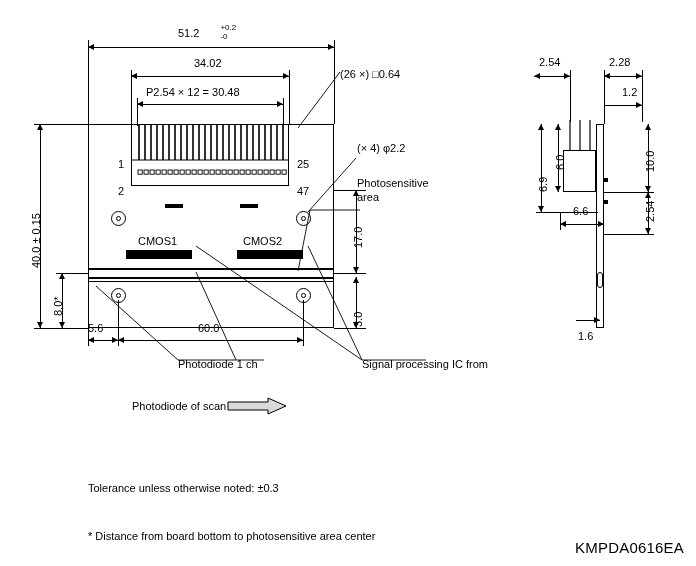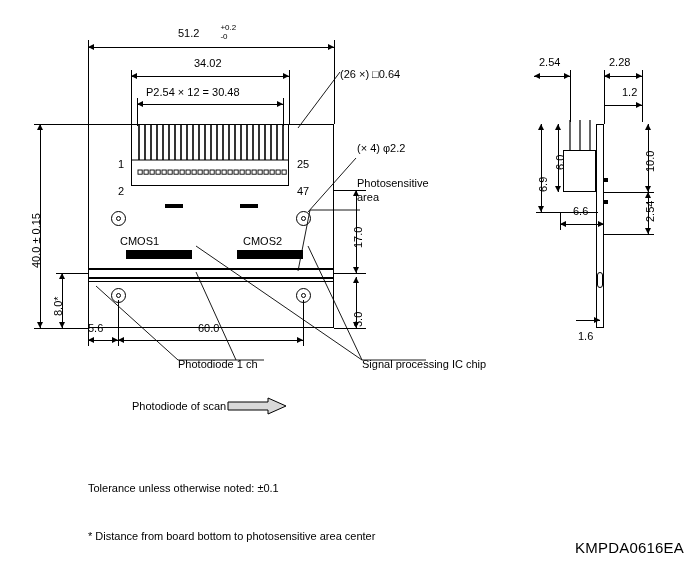--- a/index.html
+++ b/index.html
@@ -111,21 +111,21 @@
     </div>
   <div class="circ" style="left:111px;top:288px;width:15px;height:15px;">
       <div class="dot"></div>
     </div>
   <div class="circ" style="left:296px;top:288px;width:15px;height:15px;">
       <div class="dot"></div>
     </div>
 
   <div class="filled" style="left:126px;top:250px;width:66px;height:9px;"></div>
   <div class="filled" style="left:237px;top:250px;width:66px;height:9px;"></div>
-  <div class="lbl" style="left:120px;top:235px;">CMOS1</div>
+  <div class="lbl" style="left:138px;top:235px;">CMOS1</div>
   <div class="lbl" style="left:243px;top:235px;">CMOS2</div>
 
   <div class="ln h1" style="left:88px;top:268px;width:246px;height:1.5px;"></div>
   <div class="ln h1" style="left:88px;top:277px;width:246px;height:1.5px;"></div>
   <div class="ln h1" style="left:88px;top:281px;width:246px;height:1px;"></div>
 
   <div class="ln h1" style="left:88px;top:47px;width:246px;"></div>
   <div class="arrowL" style="left:88px;top:44px;"></div>
   <div class="arrowR" style="left:328px;top:44px;"></div>
   <div class="ln v1" style="left:88px;top:40px;height:84px;"></div>
@@ -202,21 +202,21 @@
   <div class="ln v1" style="left:356px;top:190px;height:83px;"></div>
   <div class="arrowU" style="left:353px;top:190px;"></div>
   <div class="arrowD" style="left:353px;top:267px;"></div>
   <div class="lbl vert" style="left:352px;top:248px;transform:rotate(-90deg);">17.0</div>
   <div class="ln v1" style="left:356px;top:277px;height:51px;"></div>
   <div class="arrowU" style="left:353px;top:277px;"></div>
   <div class="arrowD" style="left:353px;top:322px;"></div>
   <div class="lbl vert" style="left:352px;top:327px;transform:rotate(-90deg);">3.0</div>
 
   <div class="lbl" style="left:178px;top:358px;">Photodiode 1 ch</div>
-  <div class="lbl" style="left:362px;top:358px;">Signal processing IC chip</div>
+  <div class="lbl" style="left:362px;top:358px;">Signal processing IC from</div>
   <svg style="position:absolute;left:86px;top:252px;width:400px;height:110px;">
 
     <line x1="92" y1="108" x2="10" y2="34" stroke="#000" stroke-width="0.9"></line>
     <line x1="92" y1="108" x2="178" y2="108" stroke="#000" stroke-width="0.9"></line>
     <line x1="150" y1="108" x2="110" y2="20" stroke="#000" stroke-width="0.9"></line>
 
     <line x1="276" y1="108" x2="110" y2="-6" stroke="#000" stroke-width="0.9"></line>
     <line x1="276" y1="108" x2="222" y2="-6" stroke="#000" stroke-width="0.9"></line>
     <line x1="276" y1="108" x2="340" y2="108" stroke="#000" stroke-width="0.9"></line>
   </svg>
@@ -286,20 +286,20 @@
   <div class="lbl" style="left:578px;top:330px;">1.6</div>
   <div class="ln h1" style="left:576px;top:320px;width:24px;"></div>
   <div class="arrowR" style="left:594px;top:317px;"></div>
 
   <div class="lbl" style="left:132px;top:400px;">Photodiode of scan</div>
   <svg class="scanarrow" style="left:228px;top:398px;width:62px;height:18px;">
     <polygon points="0,4 40,4 40,0 58,8 40,16 40,12 0,12" fill="#d9d9d9" stroke="#000" stroke-width="1"></polygon>
   </svg>
 
   <div class="notes" style="left:88px;top:448px;">
-    <div>Tolerance unless otherwise noted: ±0.1</div>
+    <div>Tolerance unless otherwise noted: ±0.3</div>
     <div>* Distance from board bottom to photosensitive area center</div>
     
     
   </div>
 
   <div class="code">KMPDA0616EA</div>
 </div>
 
 </body></html>

